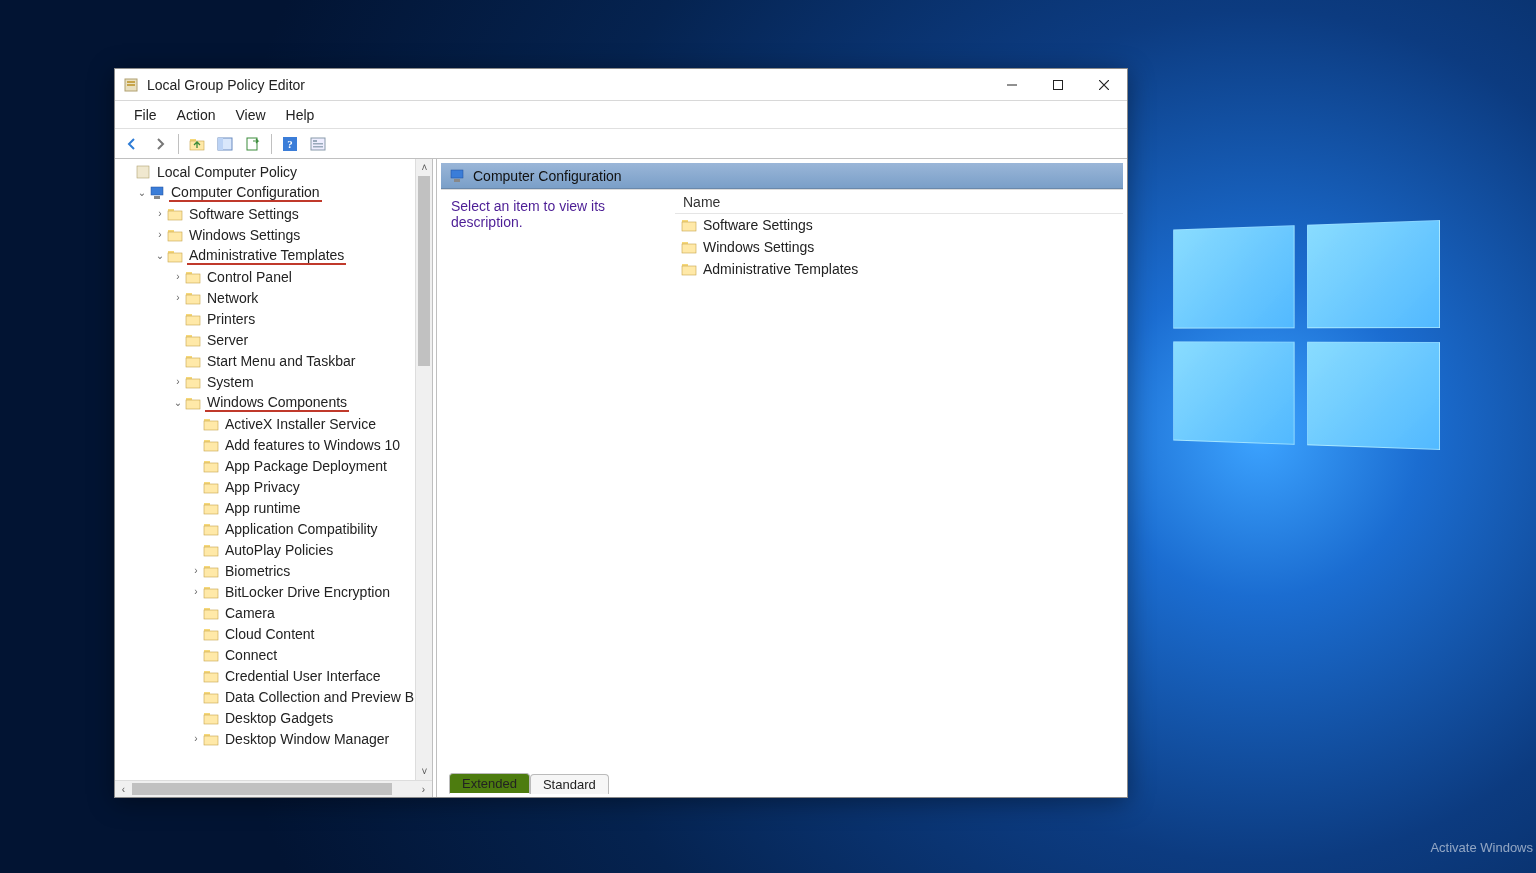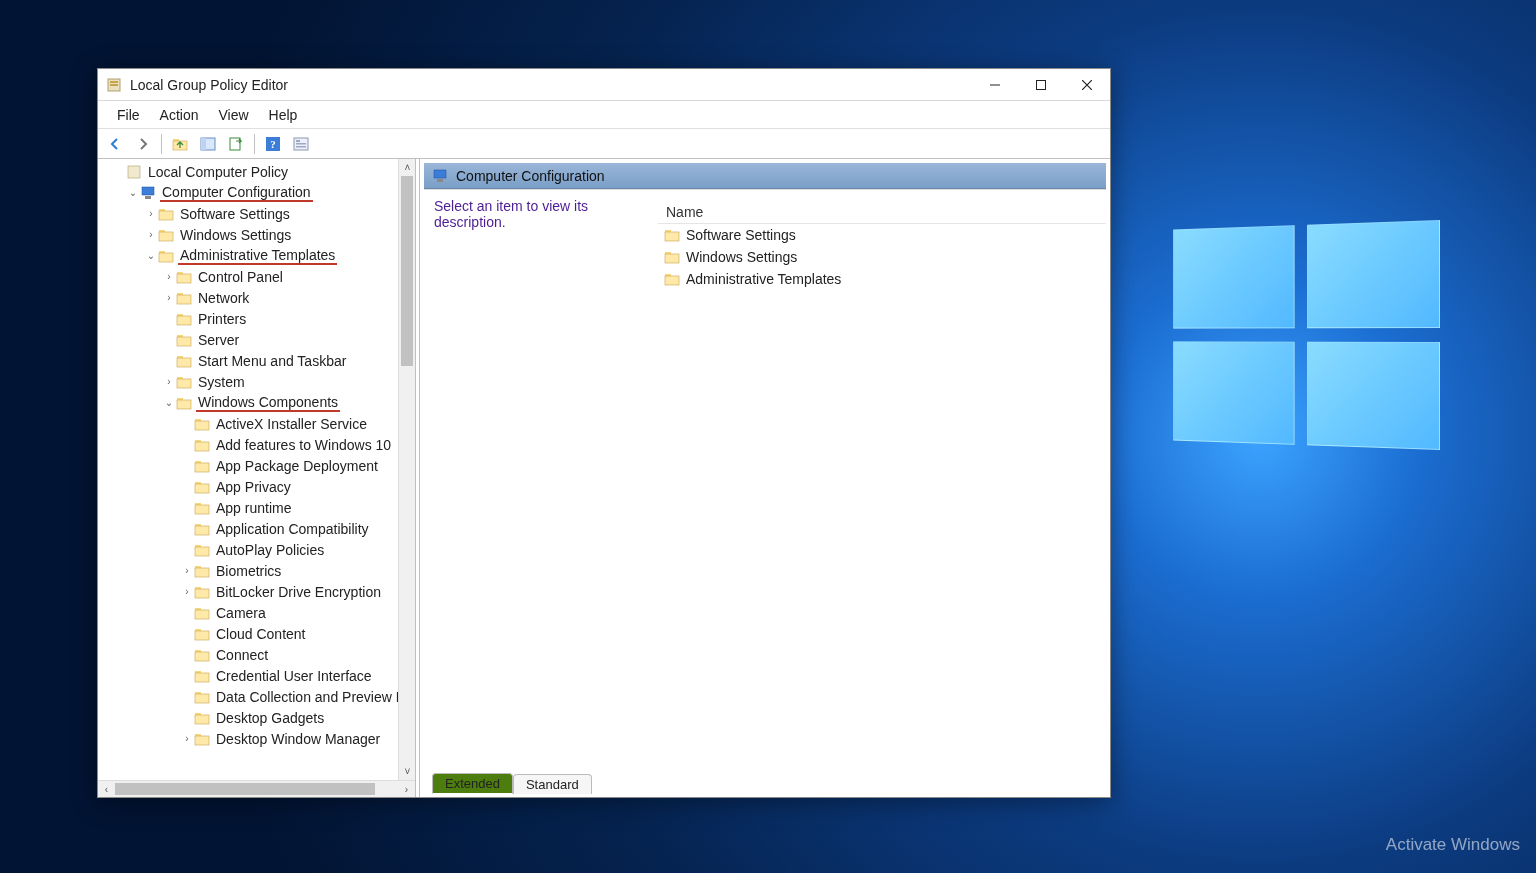--- a/index.html
+++ b/index.html
@@ -20,30 +20,30 @@
     transform: perspective(800px) rotateY(-14deg);
     transform-origin: right center;
     filter: brightness(1.1);
   }
   .win-logo div {
     background: linear-gradient(135deg, #7dc8ff, #4aa8f0);
     border: 1px solid rgba(255,255,255,.25);
   }
   .activate {
     position: absolute;
-    right: 16px;
+    right: 3px;
     bottom: 18px;
     color: rgba(255,255,255,.55);
-    font-size: 17px;
+    font-size: 13px;
     font-weight: 400;
   }
   
   .window {
     position: absolute;
-    left: 97px; top: 68px;
+    left: 114px; top: 68px;
     width: 1014px; height: 730px;
     background: #fff;
     border: 1px solid #8a8a8a;
     box-shadow: 0 4px 24px rgba(0,0,0,.4);
     display: flex;
     flex-direction: column;
   }
   .titlebar {
     height: 32px;
     display: flex;
@@ -104,21 +104,20 @@
   .tree-container {
     flex: 1;
     overflow: hidden;
     position: relative;
   }
   .tree {
     position: absolute;
     inset: 0;
     padding: 2px 0 2px 4px;
     overflow: hidden;
-    margin-left: 8px;
   }
   .tree-scroll-v {
     position: absolute; right: 0; top: 0; bottom: 0; width: 17px;
     background: #f0f0f0;
     border-left: 1px solid #ddd;
   }
   .tree-scroll-v .arrow {
     width: 17px; height: 17px;
     display:flex;align-items:center;justify-content:center;
     color:#555;font-size:10px;
@@ -207,21 +206,21 @@
   }
   .rp-header .hicon{ width:16px;height:16px; }
   .rp-header .title { color: #111; font-weight:500; }
   .rp-body {
     flex: 1;
     display: flex;
     margin: 0 4px;
     border-top: 1px solid #dcdcdc;
   }
   .rp-desc { width: 234px; padding: 8px 10px; color:#4c1d95; font-size:14px; }
-  .rp-list { flex: 1; margin-top: 10px; }
+  .rp-list { flex: 1; }
   .rp-list .col-head {
     height: 24px;
     border-bottom: 1px solid #e5e5e5;
     padding: 2px 8px;
     color:#333;
     display:flex;align-items:center;
   }
   .rp-list .row {
     display:flex; align-items:center;
     height: 22px;

